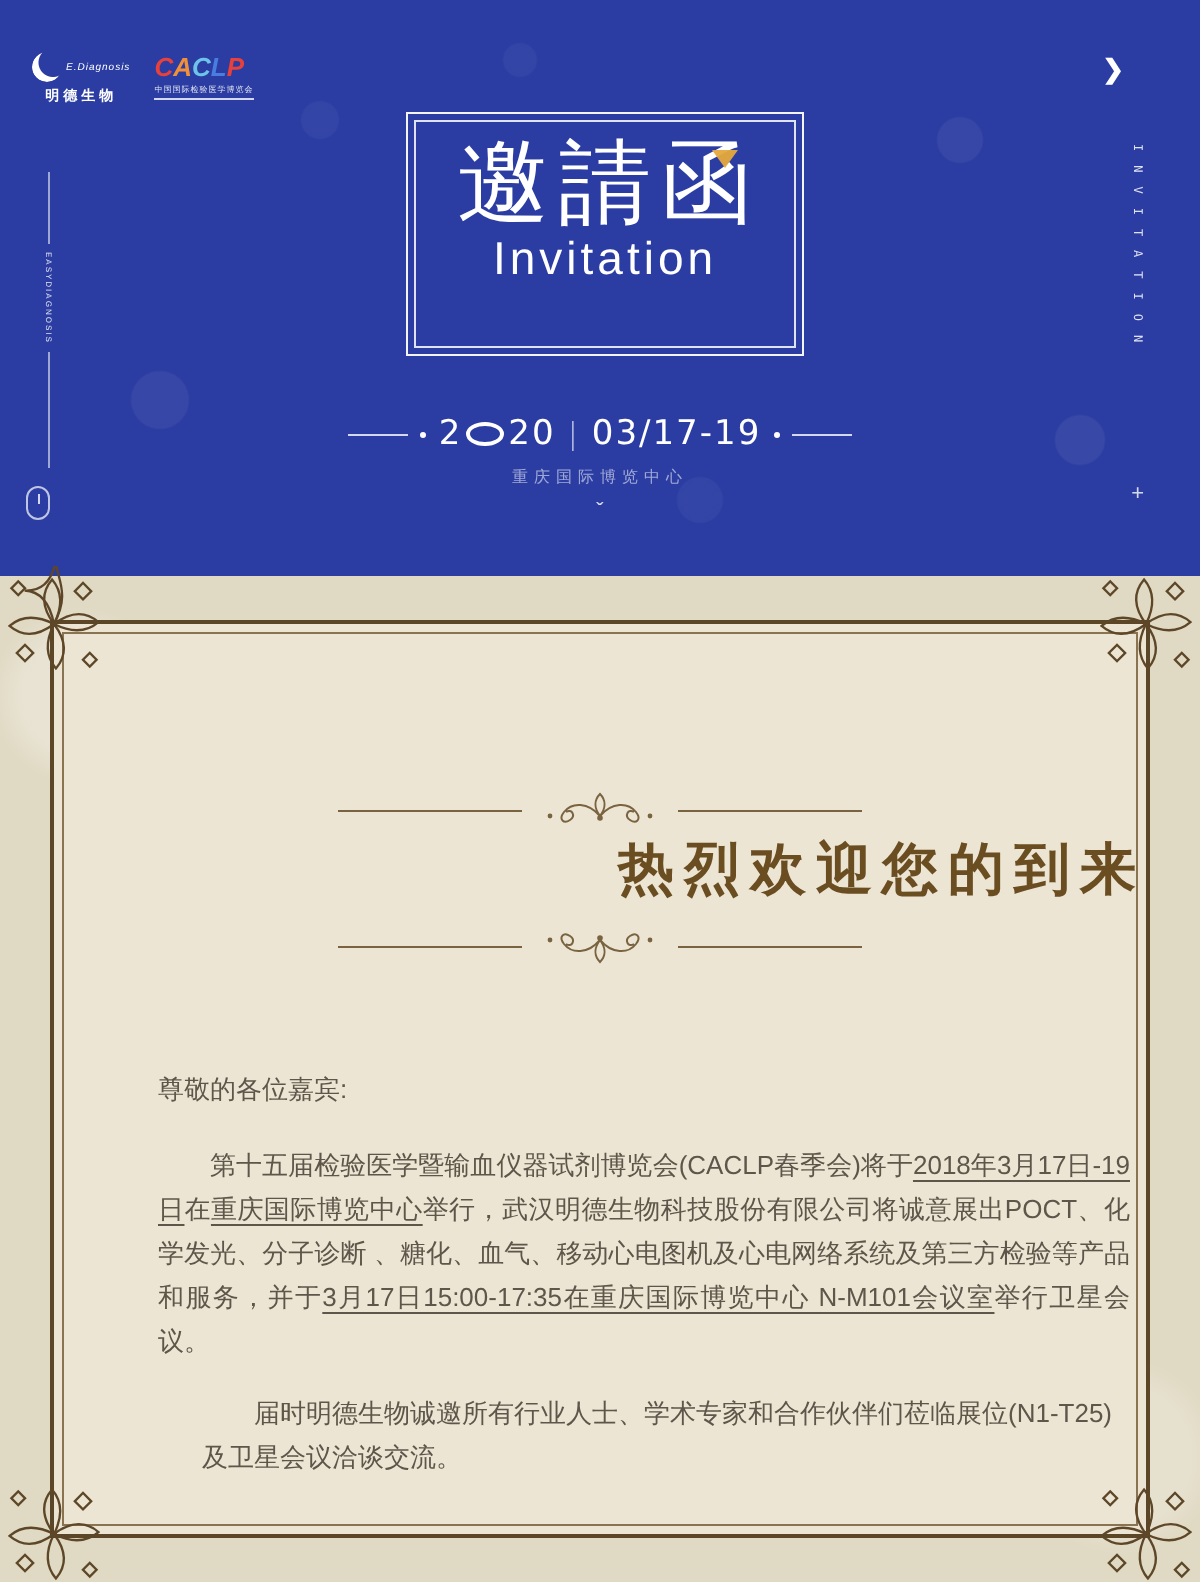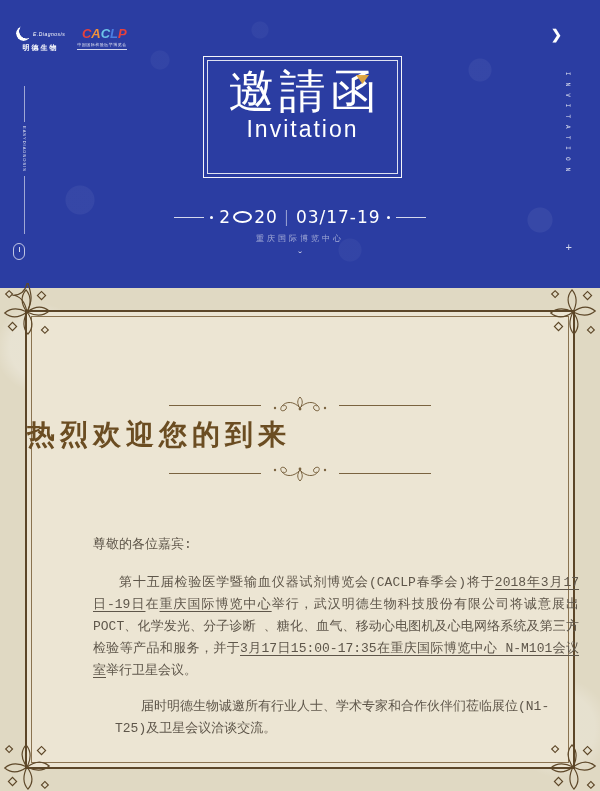--- a/index.html
+++ b/index.html
@@ -20,21 +20,21 @@
     color:#fff;
   }
   .logos { position:absolute; left:16px; top:26px; display:flex; gap:12px; align-items:flex-start; }
   .logo-ed { display:flex; flex-direction:column; align-items:center; }
   .moon { width:15px; height:15px; border-radius:50%; background:#fff;
           -webkit-mask:radial-gradient(circle at 70% 35%, transparent 0 7px, #000 7.5px); 
           mask:radial-gradient(circle at 70% 35%, transparent 0 7px, #000 7.5px); }
   .ed-row { display:flex; align-items:center; gap:2px; }
   .ed-script { font-size:5px; font-style:italic; color:#fff; letter-spacing:.5px; }
   .ed-cn { font-size:7px; letter-spacing:2px; font-weight:bold; margin-top:2px; }
-  .logo-caclp { display:flex; flex-direction:column; align-items:flex-end; border-bottom:1px solid rgba(255,255,255,.8); padding-bottom:2px; }
+  .logo-caclp { display:flex; flex-direction:column; align-items:flex-start; border-bottom:1px solid rgba(255,255,255,.8); padding-bottom:2px; }
   .caclp-word { font-size:13px; font-weight:bold; font-style:italic; letter-spacing:0; }
   .caclp-word span:nth-child(1){color:#e8413c;} .caclp-word span:nth-child(2){color:#f0913a;}
   .caclp-word span:nth-child(3){color:#6ec4e8;} .caclp-word span:nth-child(4){color:#4a7de0;}
   .caclp-word span:nth-child(5){color:#e8413c;}
   .caclp-sub { font-size:4px; color:rgba(255,255,255,.85); letter-spacing:.5px; margin-top:1px; }
 
   .chev-right { position:absolute; right:38px; top:27px; font-size:13px; color:#fff; font-weight:bold; }
 
   
   .rail-left { position:absolute; left:22px; top:86px; display:flex; flex-direction:column; align-items:center; }
@@ -78,24 +78,24 @@
   .frame { position:absolute; left:25px; top:22px; right:25px; bottom:22px; border:2px solid #5c4628; background:#ece5d3; }
   .frame-inner { position:absolute; left:4px; top:4px; right:4px; bottom:4px; border:1px solid #8a7350; }
   .corner { position:absolute; width:58px; height:58px; }
   .corner.tl { left:-29px; top:-29px; } .corner.tr { right:-29px; top:-29px; }
   .corner.bl { left:-29px; bottom:-29px; } .corner.br { right:-29px; bottom:-29px; }
 
   .flourish { display:flex; align-items:center; justify-content:center; gap:10px; }
   .f-line { width:92px; height:1px; background:#7a6340; }
   .f1 { position:absolute; left:0; top:84px; width:100%; }
   .f2 { position:absolute; left:0; top:152px; width:100%; }
-  .welcome { position:absolute; left:0; top:104px; width:100%; text-align:left;
+  .welcome { position:absolute; left:0; top:104px; width:100%; text-align:right;
     font-family:"Liberation Serif", serif; font-weight:bold; font-size:28px; letter-spacing:5px; color:#6b4d22; }
 
-  .letter { position:absolute; left:66px; top:222px; width:486px; color:#5e564a; font-size:13px; line-height:22px;font-family:Liberation Mono, monospace; }
+  .letter { position:absolute; left:52px; top:222px; width:486px; color:#5e564a; font-size:13px; line-height:22px; }
   .salutation { margin-bottom:4px; }
   .greeting { text-indent:2em; }
   .para { text-indent:2em; text-align:justify; margin-top:16px; }
   .para2 { text-indent:2em; margin-top:14px;margin-left:22px; }
   .u { text-decoration:underline; text-underline-offset:3px; }
 </style>
 </head>
 <body>
 
 <div class="stage">

